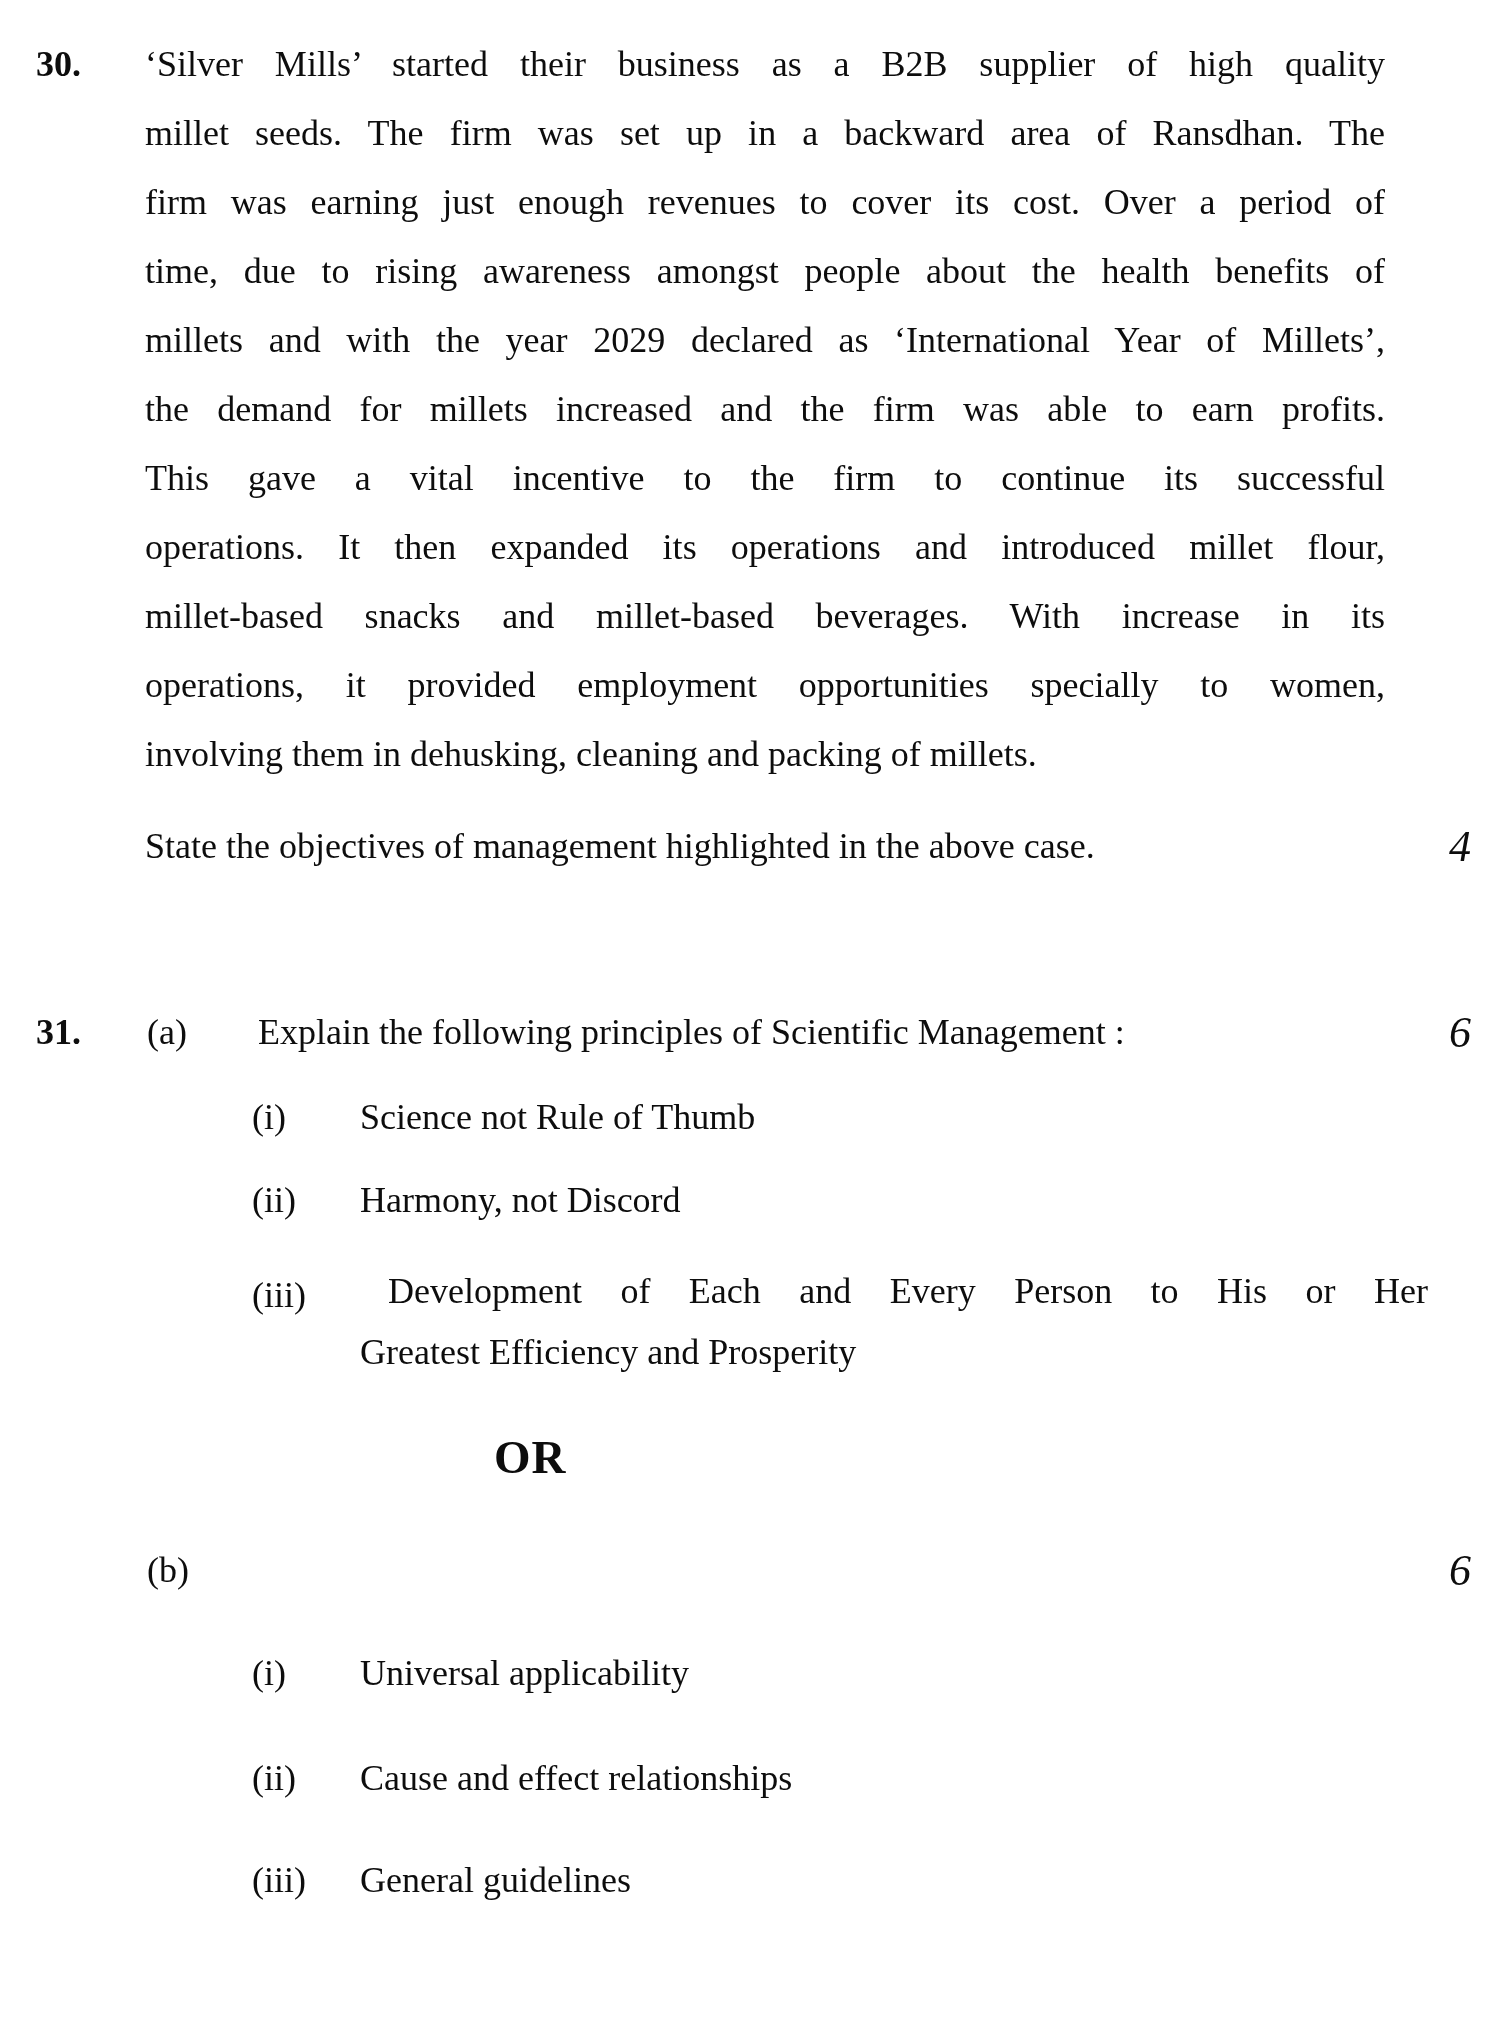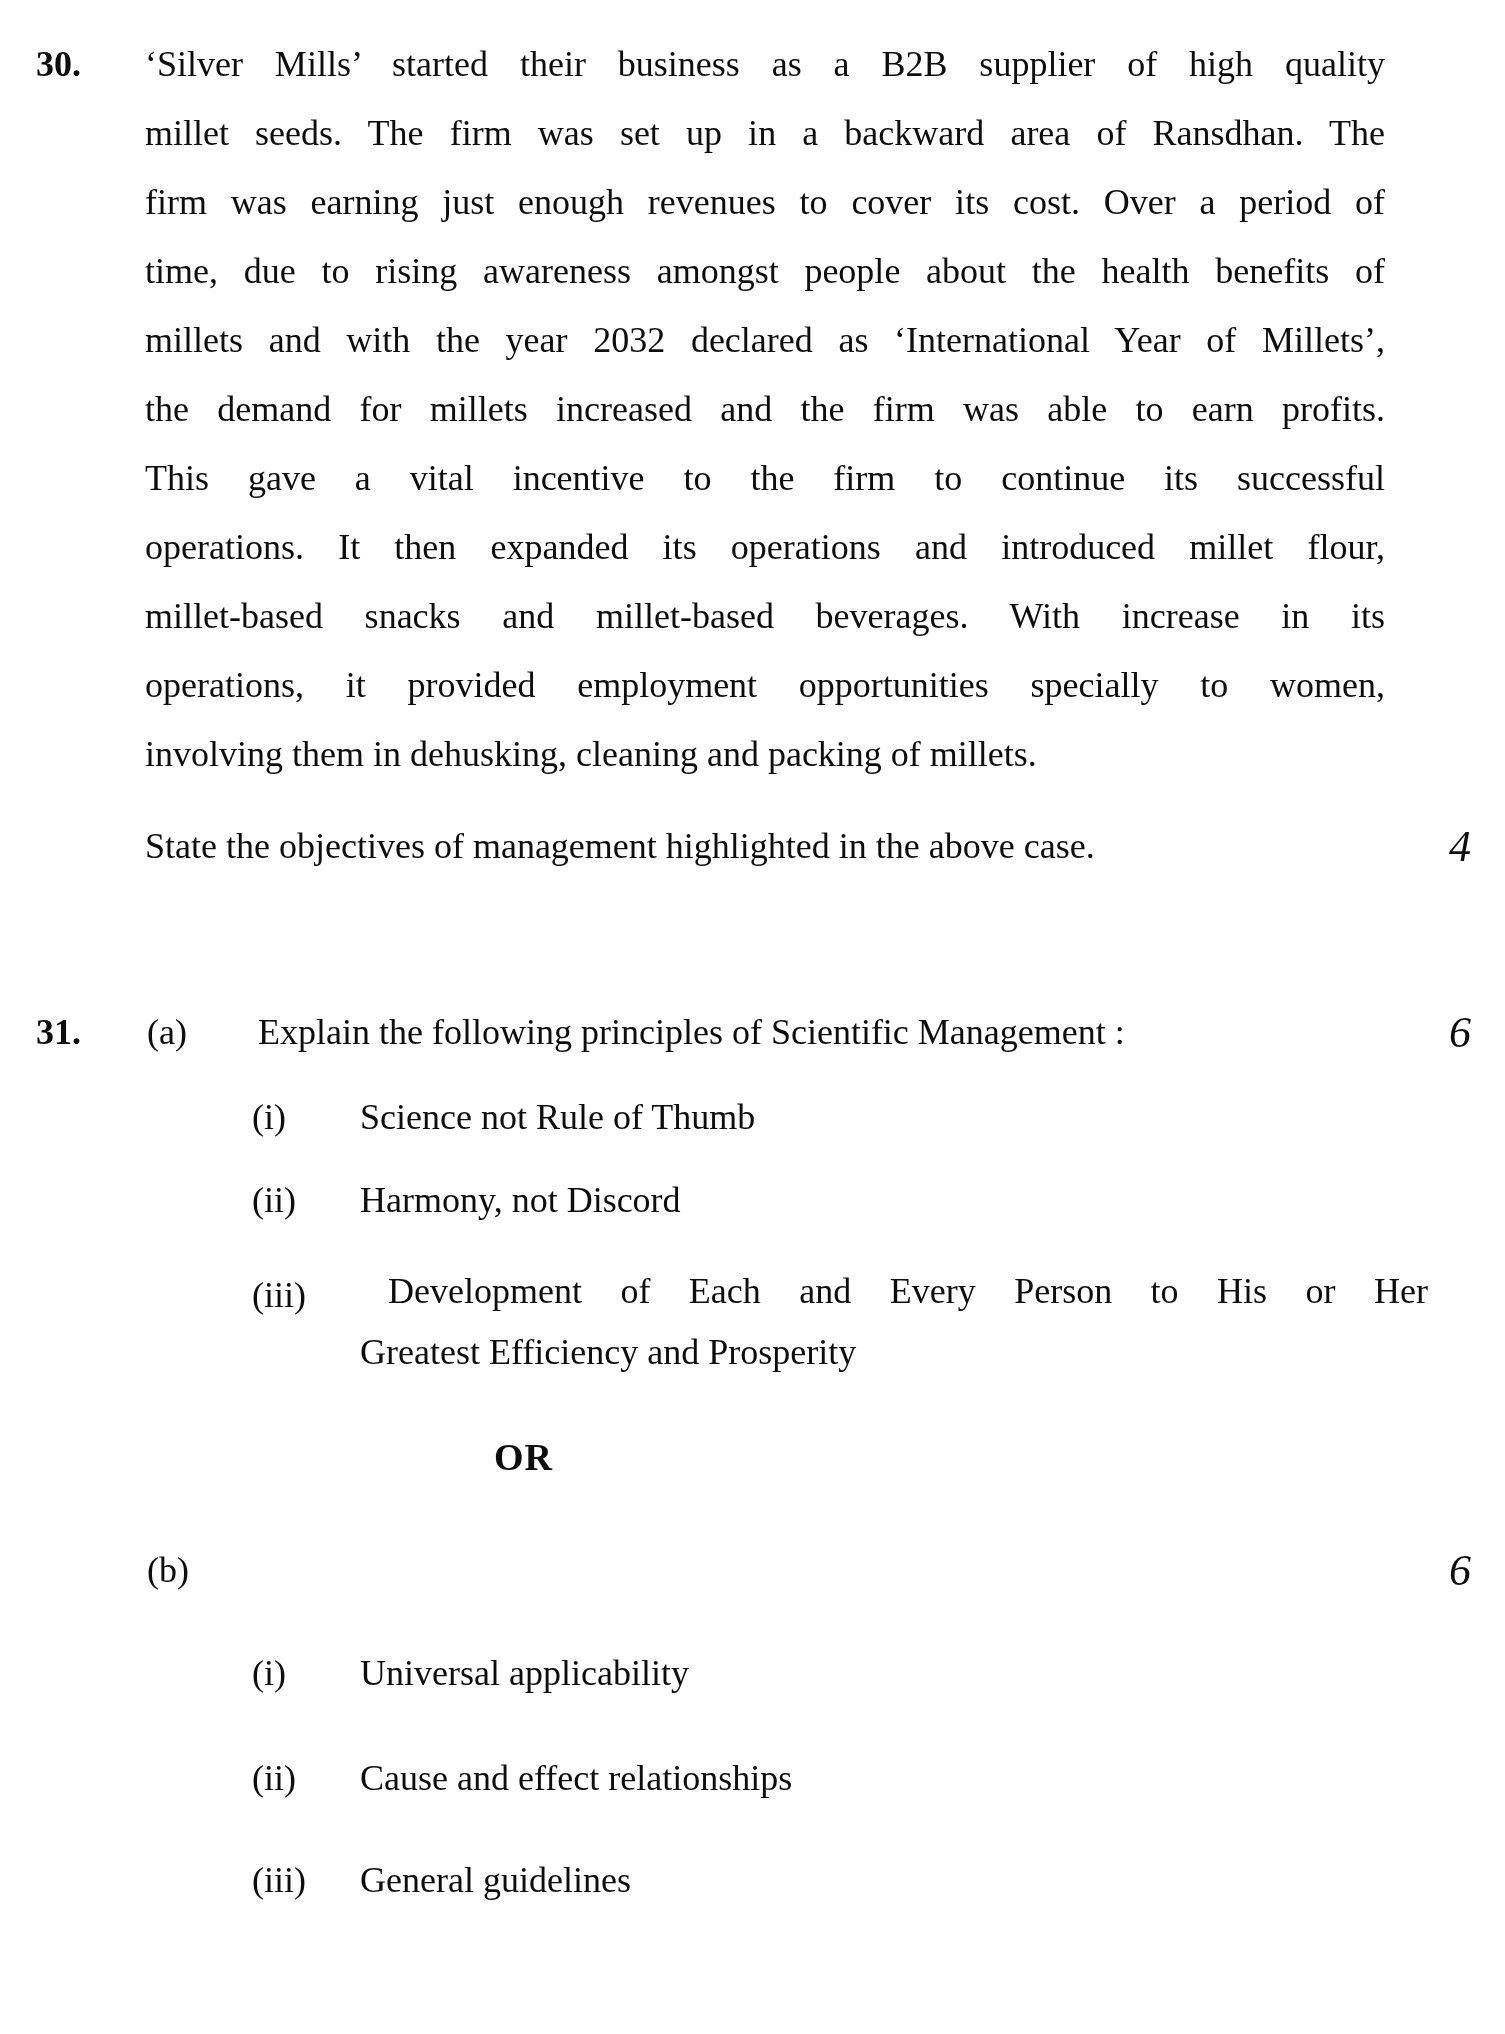--- a/index.html
+++ b/index.html
@@ -67,38 +67,38 @@
     left: 1430px;
     width: 60px;
     text-align: center;
     font-style: italic;
     font-size: 44px;
     line-height: 69px;
   }
   .or-sep {
     left: 494px;
     font-weight: 700;
-    font-size: 38px;
+    font-size: 47px;
     line-height: 69px;
     letter-spacing: 1px;
   }
 </style>
 </head>
 <body>
 
 <div class="page">
 
   <div class="abs qnum" style="top:30px;">30.</div>
 
   <div>
     <div class="abs para-line" style="top:30px;">‘Silver Mills’ started their business as a B2B supplier of high quality</div>
     <div class="abs para-line" style="top:99px;">millet seeds. The firm was set up in a backward area of Ransdhan. The</div>
     <div class="abs para-line" style="top:168px;">firm was earning just enough revenues to cover its cost. Over a period of</div>
     <div class="abs para-line" style="top:237px;">time, due to rising awareness amongst people about the health benefits of</div>
-    <div class="abs para-line" style="top:306px;">millets and with the year 2032 declared as ‘International Year of Millets’,</div>
+    <div class="abs para-line" style="top:306px;">millets and with the year 2029 declared as ‘International Year of Millets’,</div>
     <div class="abs para-line" style="top:375px;">the demand for millets increased and the firm was able to earn profits.</div>
     <div class="abs para-line" style="top:444px;">This gave a vital incentive to the firm to continue its successful</div>
     <div class="abs para-line" style="top:513px;">operations. It then expanded its operations and introduced millet flour,</div>
     <div class="abs para-line" style="top:582px;">millet-based snacks and millet-based beverages. With increase in its</div>
     <div class="abs para-line" style="top:651px;">operations, it provided employment opportunities specially to women,</div>
     <div class="abs para-line last" style="top:720px;">involving them in dehusking, cleaning and packing of millets.</div>
   </div>
 
   <div class="abs prompt-line" style="top:812px;">State the objectives of management highlighted in the above case.</div>
   <div class="abs marks" style="top:812px;">4</div>

